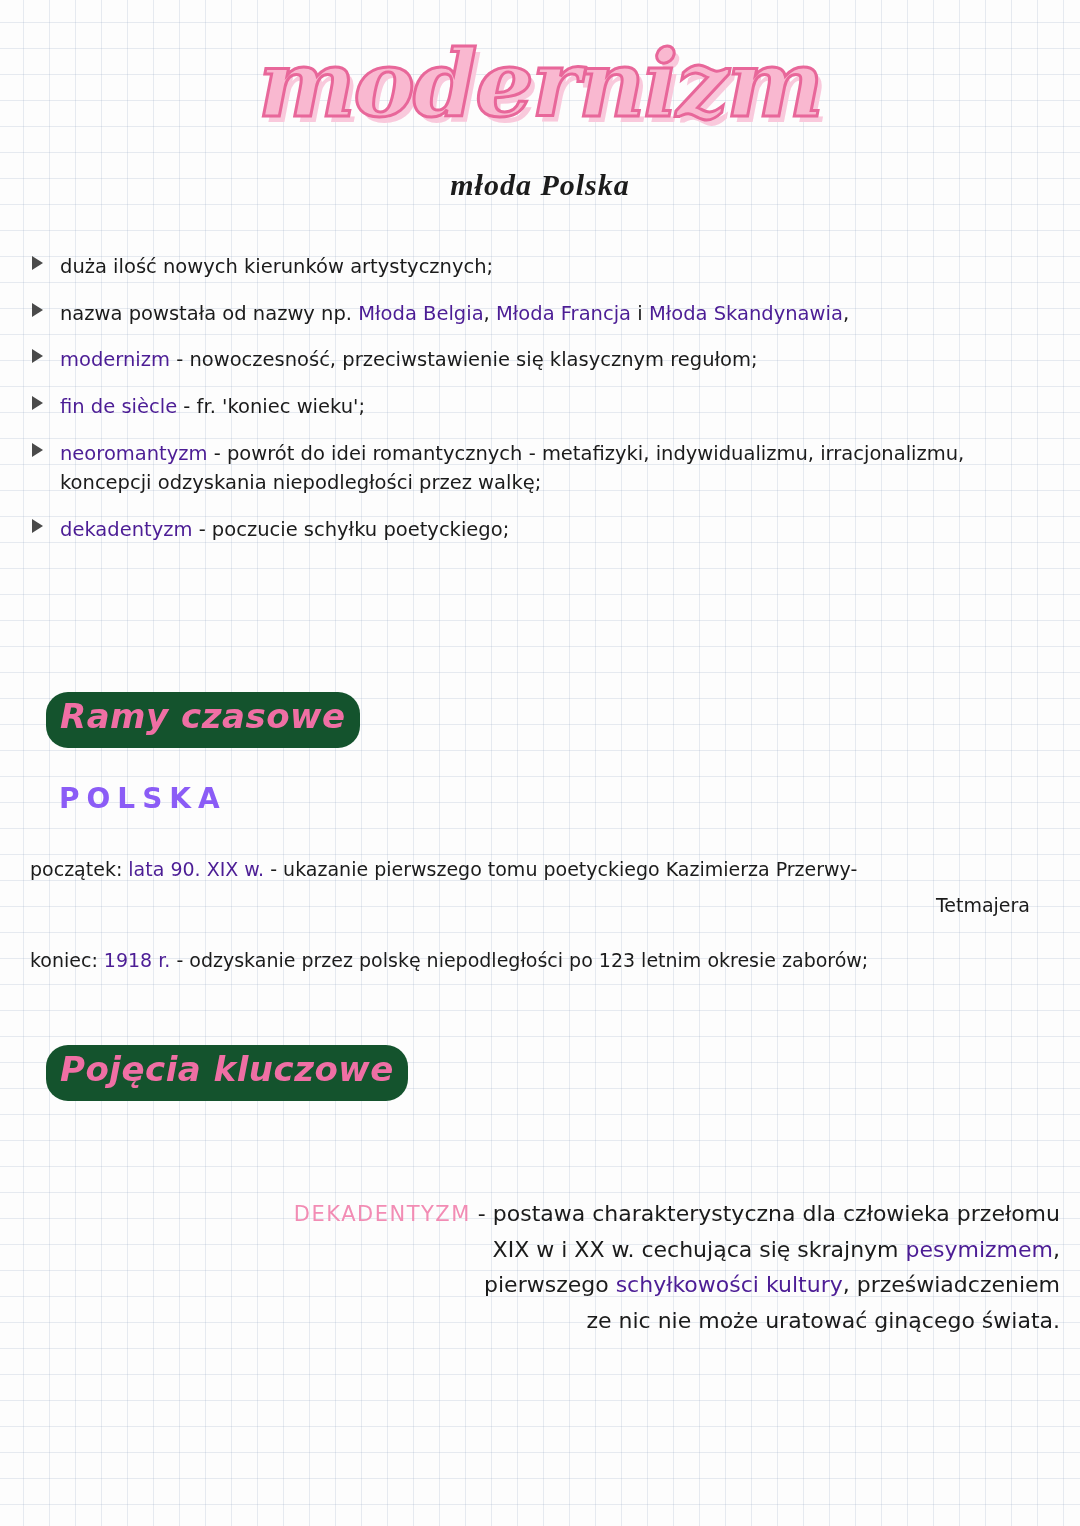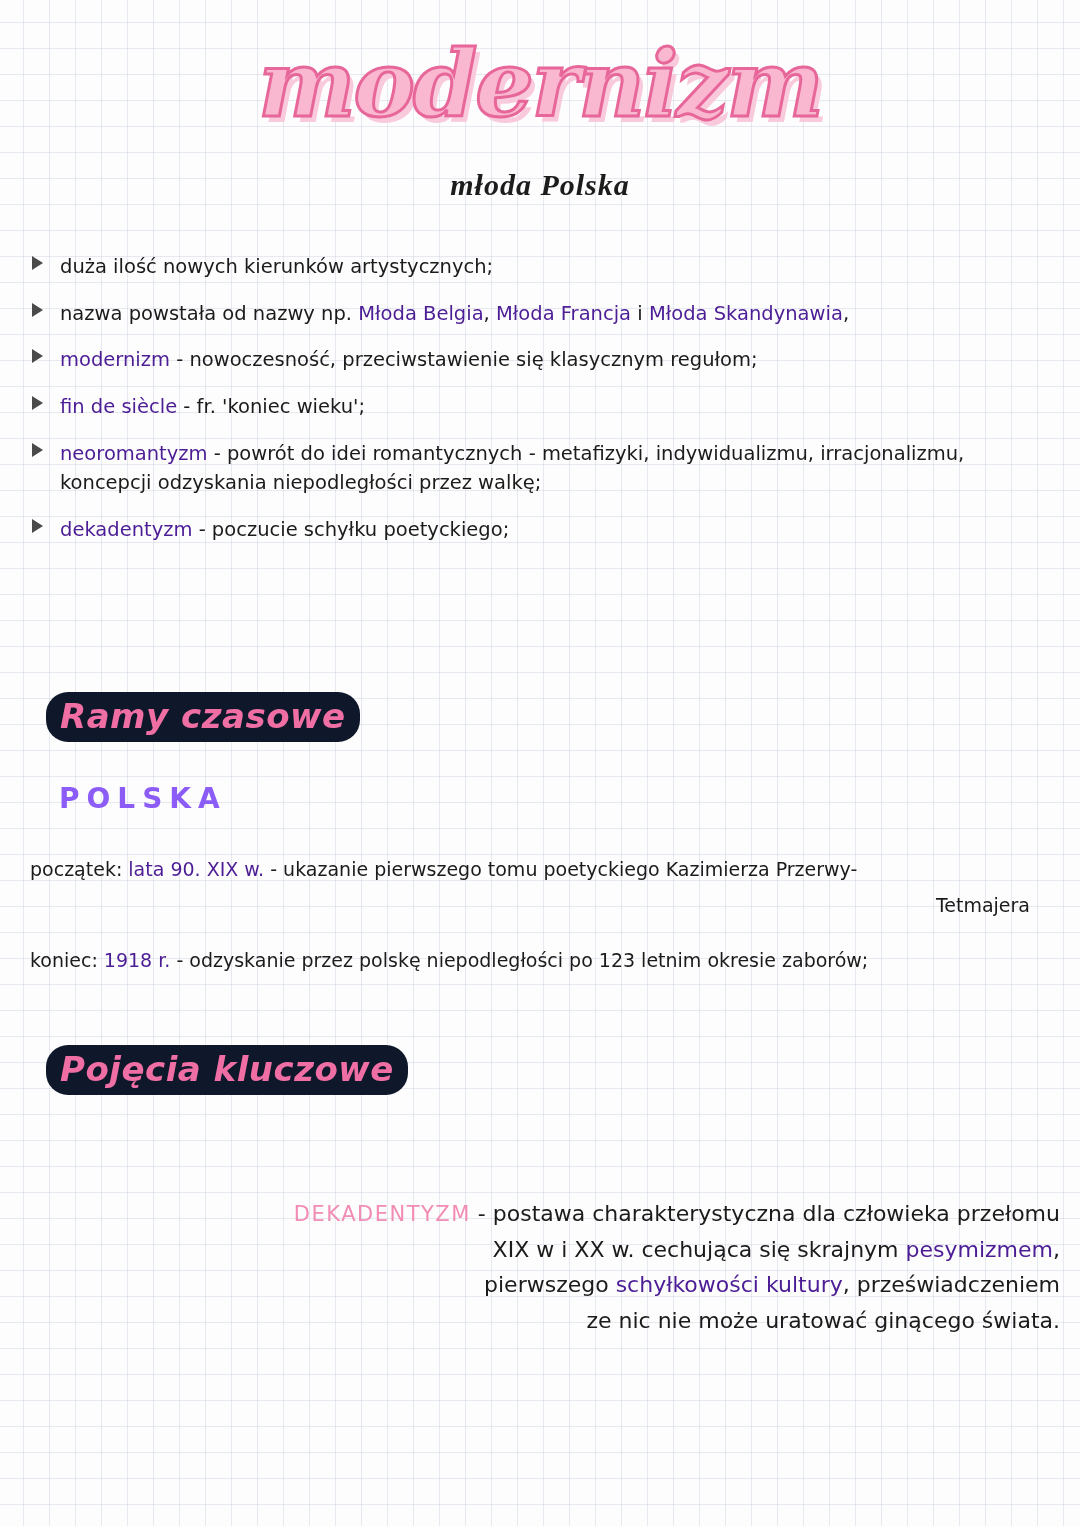--- a/index.html
+++ b/index.html
@@ -99,22 +99,22 @@
   }
 
   
   .hl-heading {
     position: absolute;
     font-family: "DejaVu Sans", sans-serif;
     font-size: 34px;
     font-weight: bold;
     font-style: italic;
     color: #ef6fa4;
-    padding: 4px 14px 6px 14px;
-    background: #0f172a;
+    padding: 4px 14px 12px 14px;
+    background: #14532d;
     border-radius: 22px;
     letter-spacing: 0.5px;
   }
   #h-ramy { top: 692px; left: 46px; }
   #h-pojecia { top: 1045px; left: 46px; }
 
   .polska {
     position: absolute;
     top: 782px;
     left: 59px;

